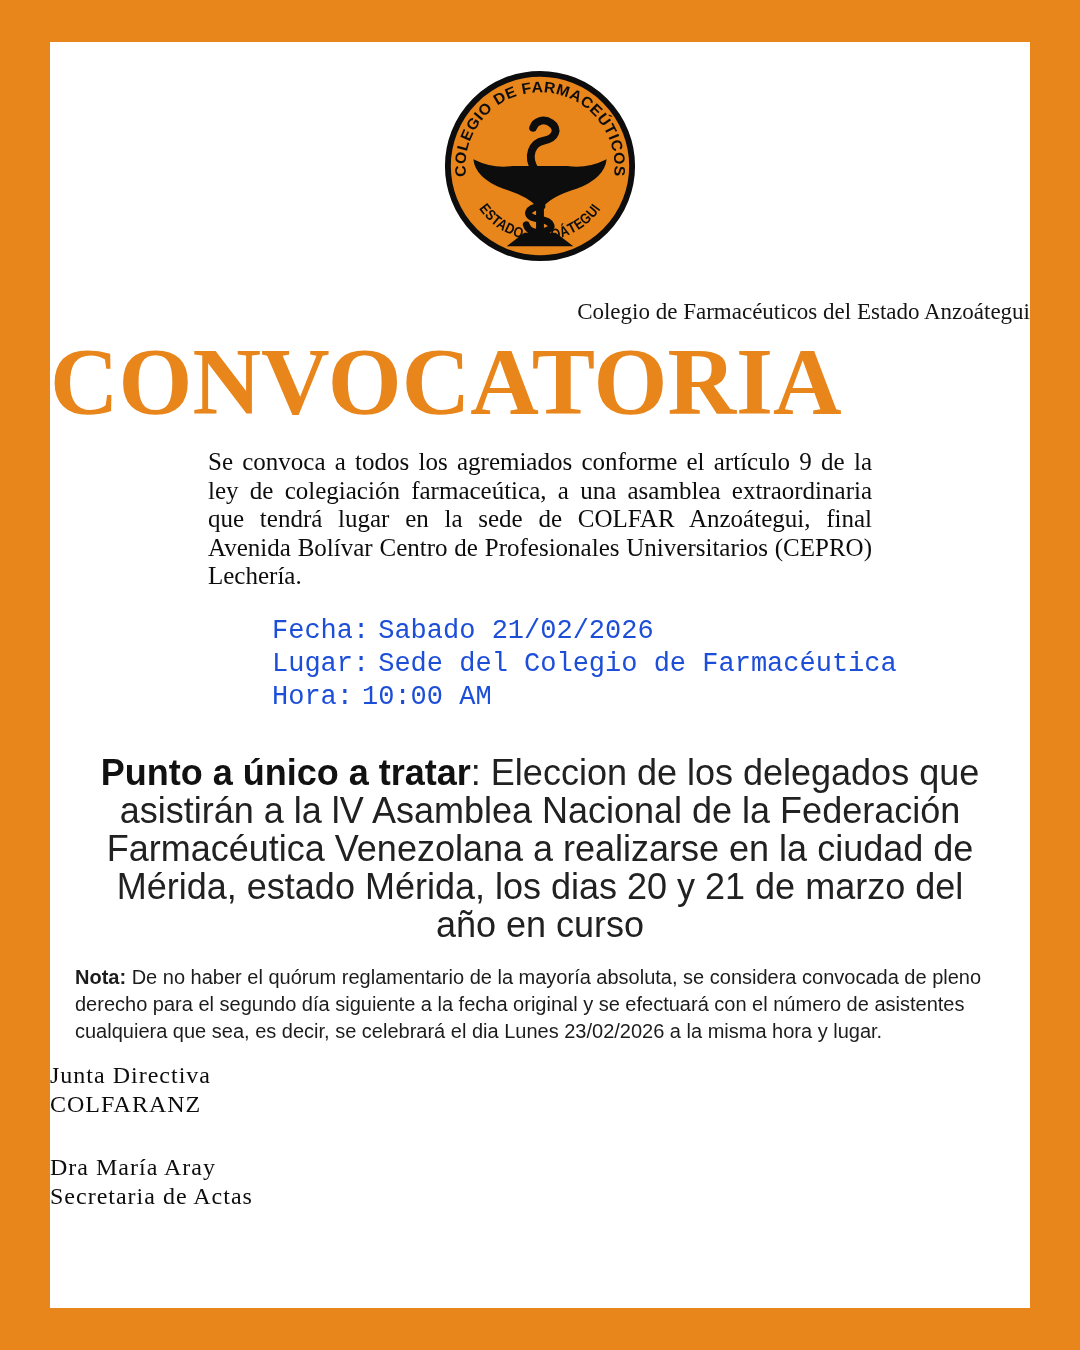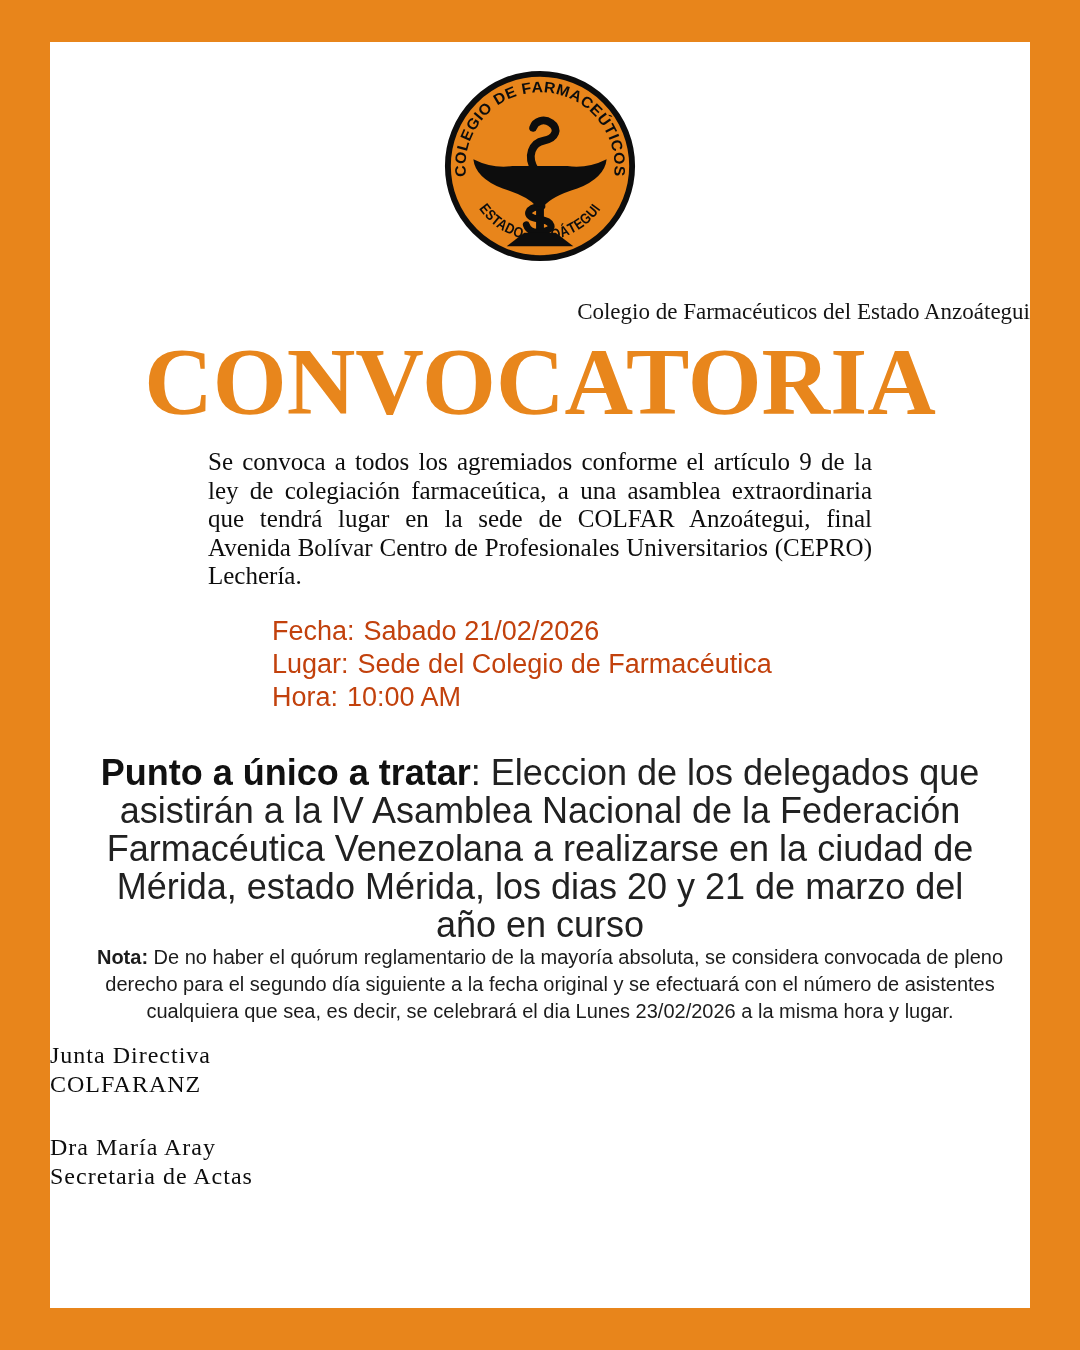--- a/index.html
+++ b/index.html
@@ -21,62 +21,61 @@
   .org-line {
     margin: 30px 0 0 0;
     text-align: right;
     font-family: "Liberation Serif", serif;
     font-size: 23px;
     line-height: 28px;
     color: #141414;
   }
   .main-title {
     margin: 6px 0 16px 0;
-    text-align: center;
     font-family: "Liberation Serif", serif;
     font-weight: 700;
     font-size: 95px;
     line-height: 100px;
     letter-spacing: 0px;
     color: #E8861C;
   }
   .intro {
     width: 664px;
     margin: 16px 0 2px 158px;
     font-family: "Liberation Serif", serif;
     font-size: 25px;
     line-height: 28.5px;
     text-align: justify;
     color: #0d0d0d;
   }
   .details {
     margin: 24px 0 0 222px;
-    font-family: Liberation Sans, sans-serif;
+    font-family: Liberation Mono, monospace;
     font-size: 27px;
     line-height: 33px;
-    color: #c2410c;
+    color: #1d4ed8;
   }
   .detail-value { margin-left: 9px; }
   .agenda {
     width: 910px;
     margin: 40px auto 0;
     text-align: center;
     font-family: "Liberation Sans", sans-serif;
     font-size: 36px;
     line-height: 38px;
     color: #212121;
   }
   .agenda-label { font-weight: 700; color: #111111; }
   .nota {
     width: 950px;
-    margin: 0 0 0 25px;
+    margin: 20px 0 0 25px;
     font-family: "Liberation Sans", sans-serif;
     font-size: 20px;
     line-height: 27px;
-    text-align: center;
+    text-align: left;
     color: #1c1c1c;
   }
   .nota-label { font-weight: 700; }
   .signatures {
     margin-top: 16px;
     text-align: left;
     font-family: "Liberation Serif", serif;
     font-size: 24px;
     line-height: 29px;
     letter-spacing: 1px;

